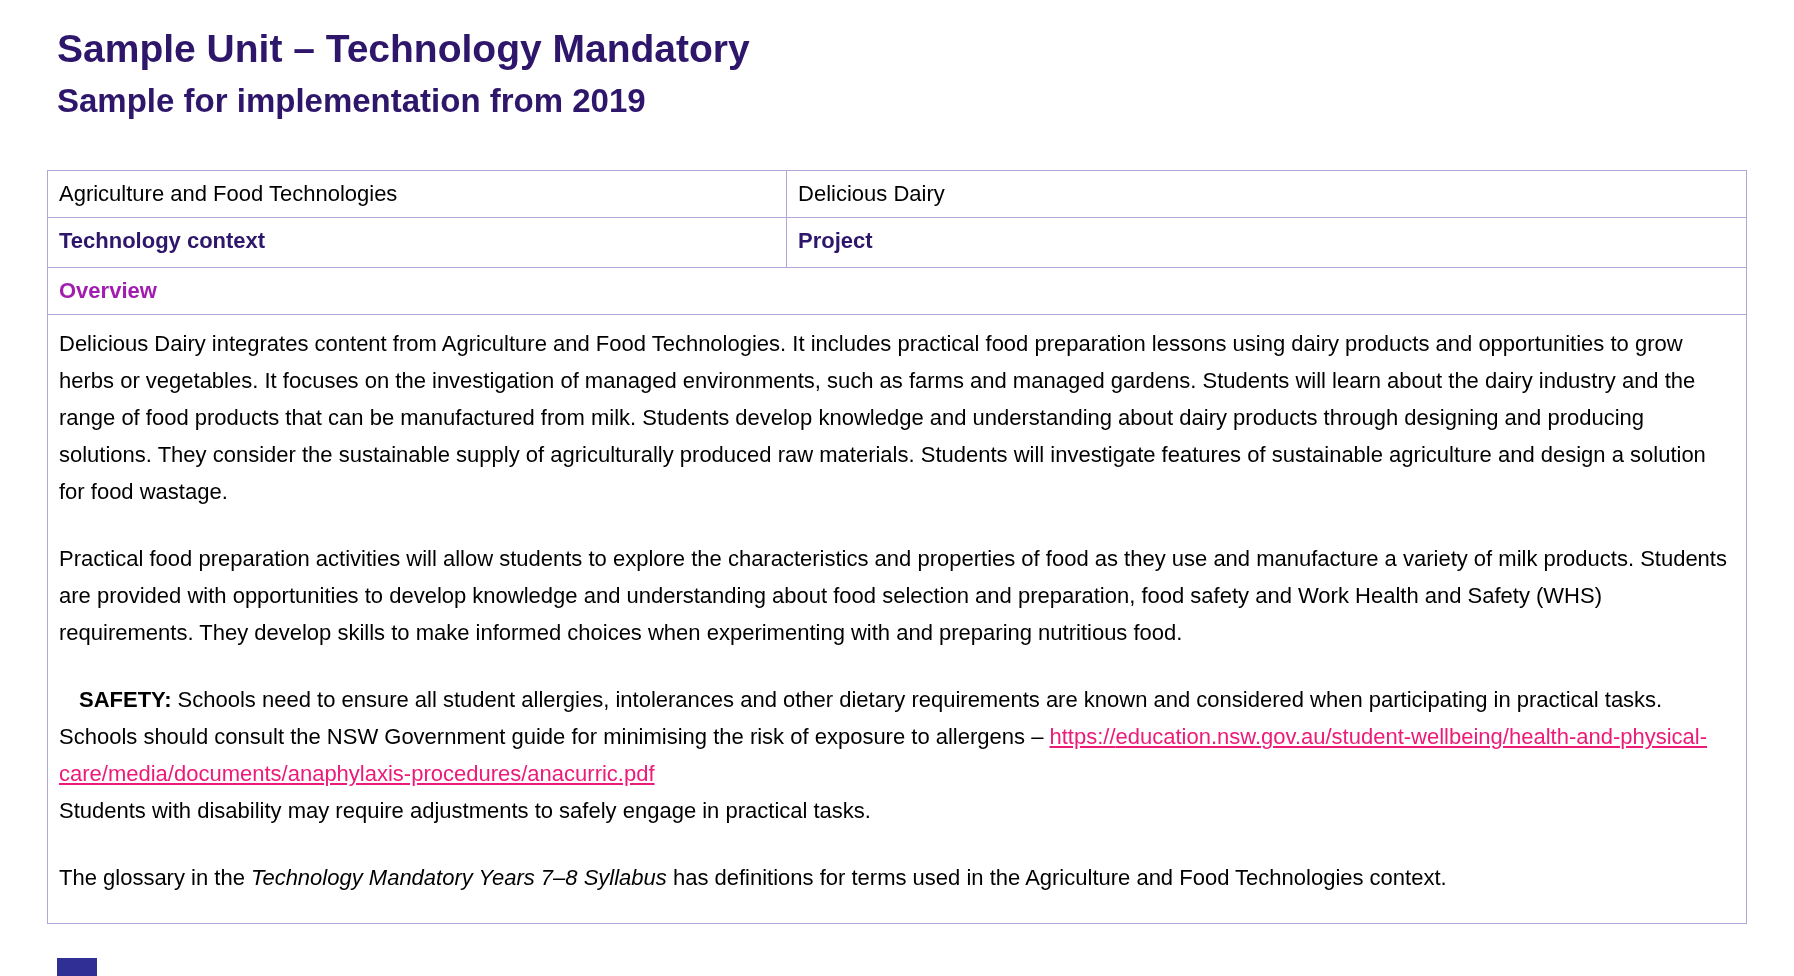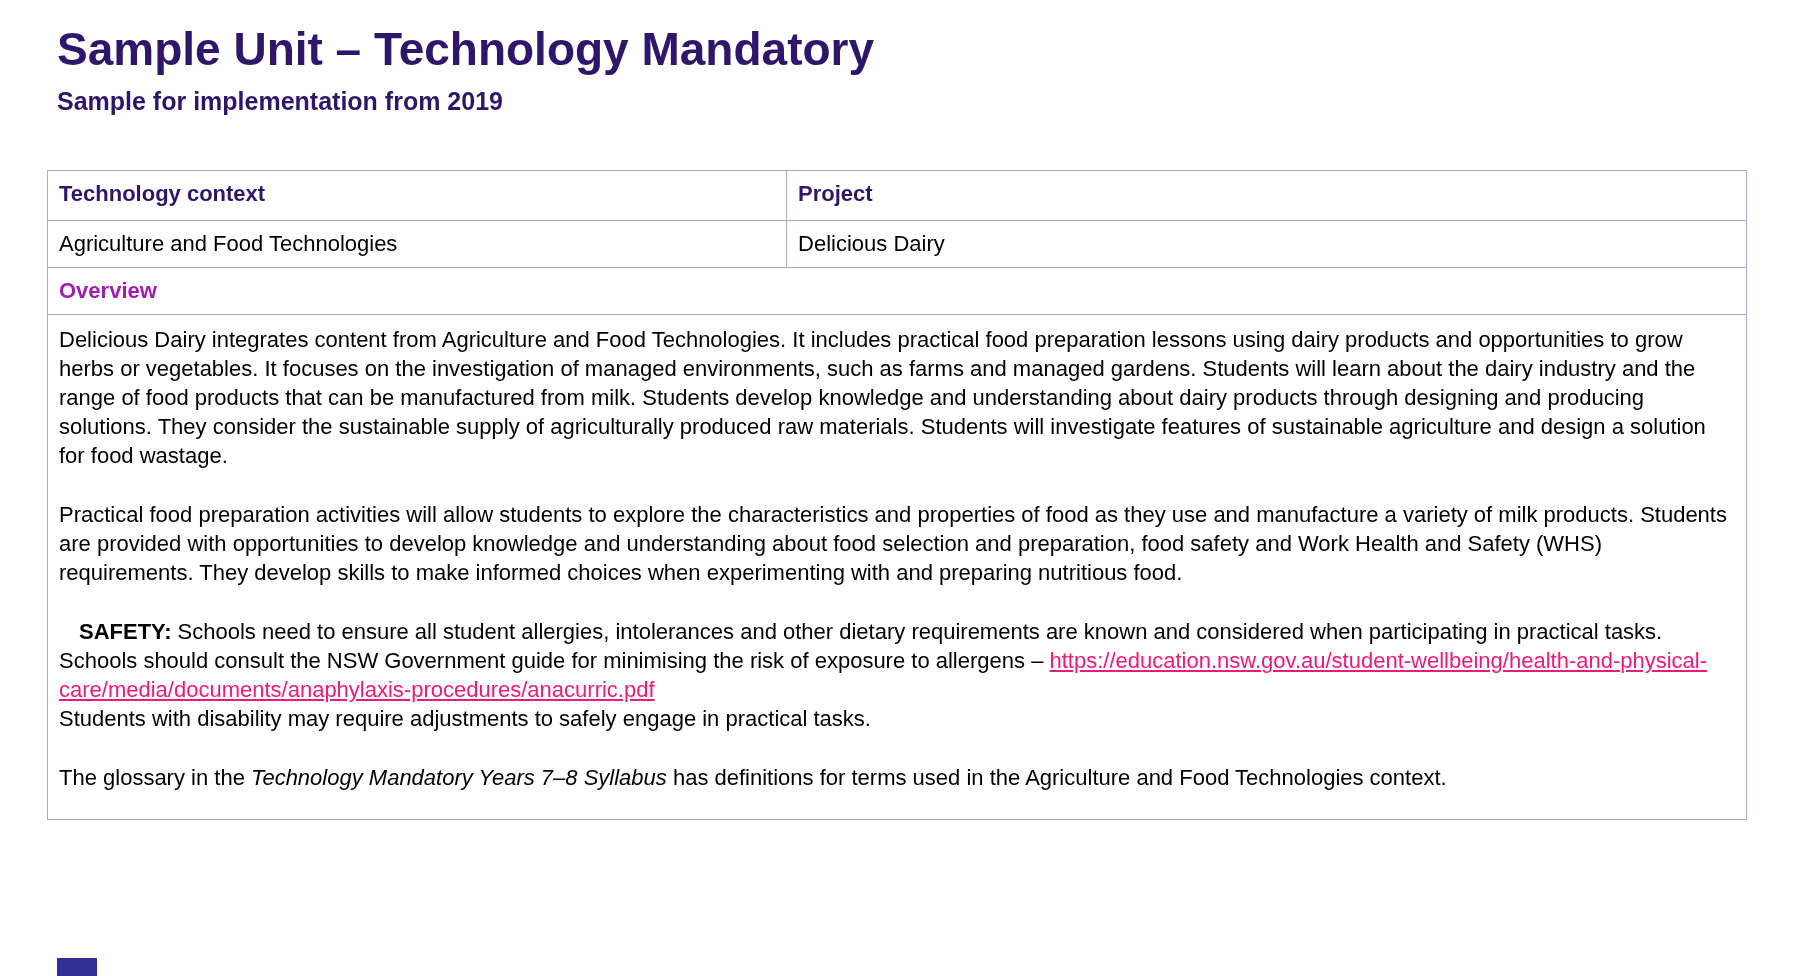--- a/index.html
+++ b/index.html
@@ -11,28 +11,28 @@
     color: #000000;
     font-family: "Liberation Sans", "DejaVu Sans", sans-serif;
     position: relative;
     overflow: hidden;
   }
   .doc {
     padding: 26px 47px 0 47px;
   }
   .page-title {
     margin: 0 0 14px 10px;
-    font-size: 46px;
+    font-size: 39px;
     line-height: 46px;
     font-weight: bold;
     letter-spacing: 0px;
   }
   .page-subtitle {
     margin: 0 0 0 10px;
-    font-size: 25px;
+    font-size: 33px;
     line-height: 30px;
     font-weight: bold;
   }
   .purple { color: #2e176b; }
   table.unit-table {
     width: 100%;
     border-collapse: collapse;
     margin-top: 54px;
     table-layout: fixed;
   }
@@ -53,21 +53,21 @@
     height: 45px;
     font-weight: normal;
   }
   th.section-header {
     color: #a21caf;
     font-weight: bold;
     height: 44px;
   }
   td.content-cell {
     padding: 13px 13px 10px 11px;
-    line-height: 29px;
+    line-height: 37px;
   }
   .content-cell p {
     margin: 0 0 30px 0;
   }
   .content-cell p:last-child {
     margin-bottom: 17px;
   }
   a.doc-link {
     color: #ec1a78;
     text-decoration: underline;
@@ -92,26 +92,26 @@
 
   <h2 class="page-subtitle purple">Sample for implementation from 2019</h2>
 
   <table class="unit-table">
     <colgroup>
       <col style="width:43.5%">
       <col style="width:56.5%">
     </colgroup>
     <tbody>
       <tr>
+        <td class="value-cell">Agriculture and Food Technologies</td>
+        <td class="value-cell">Delicious Dairy</td>
+      </tr>
+      <tr>
         <th class="col-header">Technology context</th>
         <th class="col-header">Project</th>
-      </tr>
-      <tr>
-        <td class="value-cell">Agriculture and Food Technologies</td>
-        <td class="value-cell">Delicious Dairy</td>
       </tr>
       <tr>
         <th class="section-header" colspan="2">Overview</th>
       </tr>
       <tr>
         <td class="content-cell" colspan="2">
 
           <p>Delicious Dairy integrates content from Agriculture and Food Technologies. It includes practical food preparation lessons using dairy products and opportunities to grow herbs or vegetables. It focuses on the investigation of managed environments, such as farms and managed gardens. Students will learn about the dairy industry and the range of food products that can be manufactured from milk. Students develop knowledge and understanding about dairy products through designing and producing solutions. They consider the sustainable supply of agriculturally produced raw materials. Students will investigate features of sustainable agriculture and design a solution for food wastage.</p>
 
           <p>Practical food preparation activities will allow students to explore the characteristics and properties of food as they use and manufacture a variety of milk products. Students are provided with opportunities to develop knowledge and understanding about food selection and preparation, food safety and Work Health and Safety (WHS) requirements. They develop skills to make informed choices when experimenting with and preparing nutritious food.</p>

